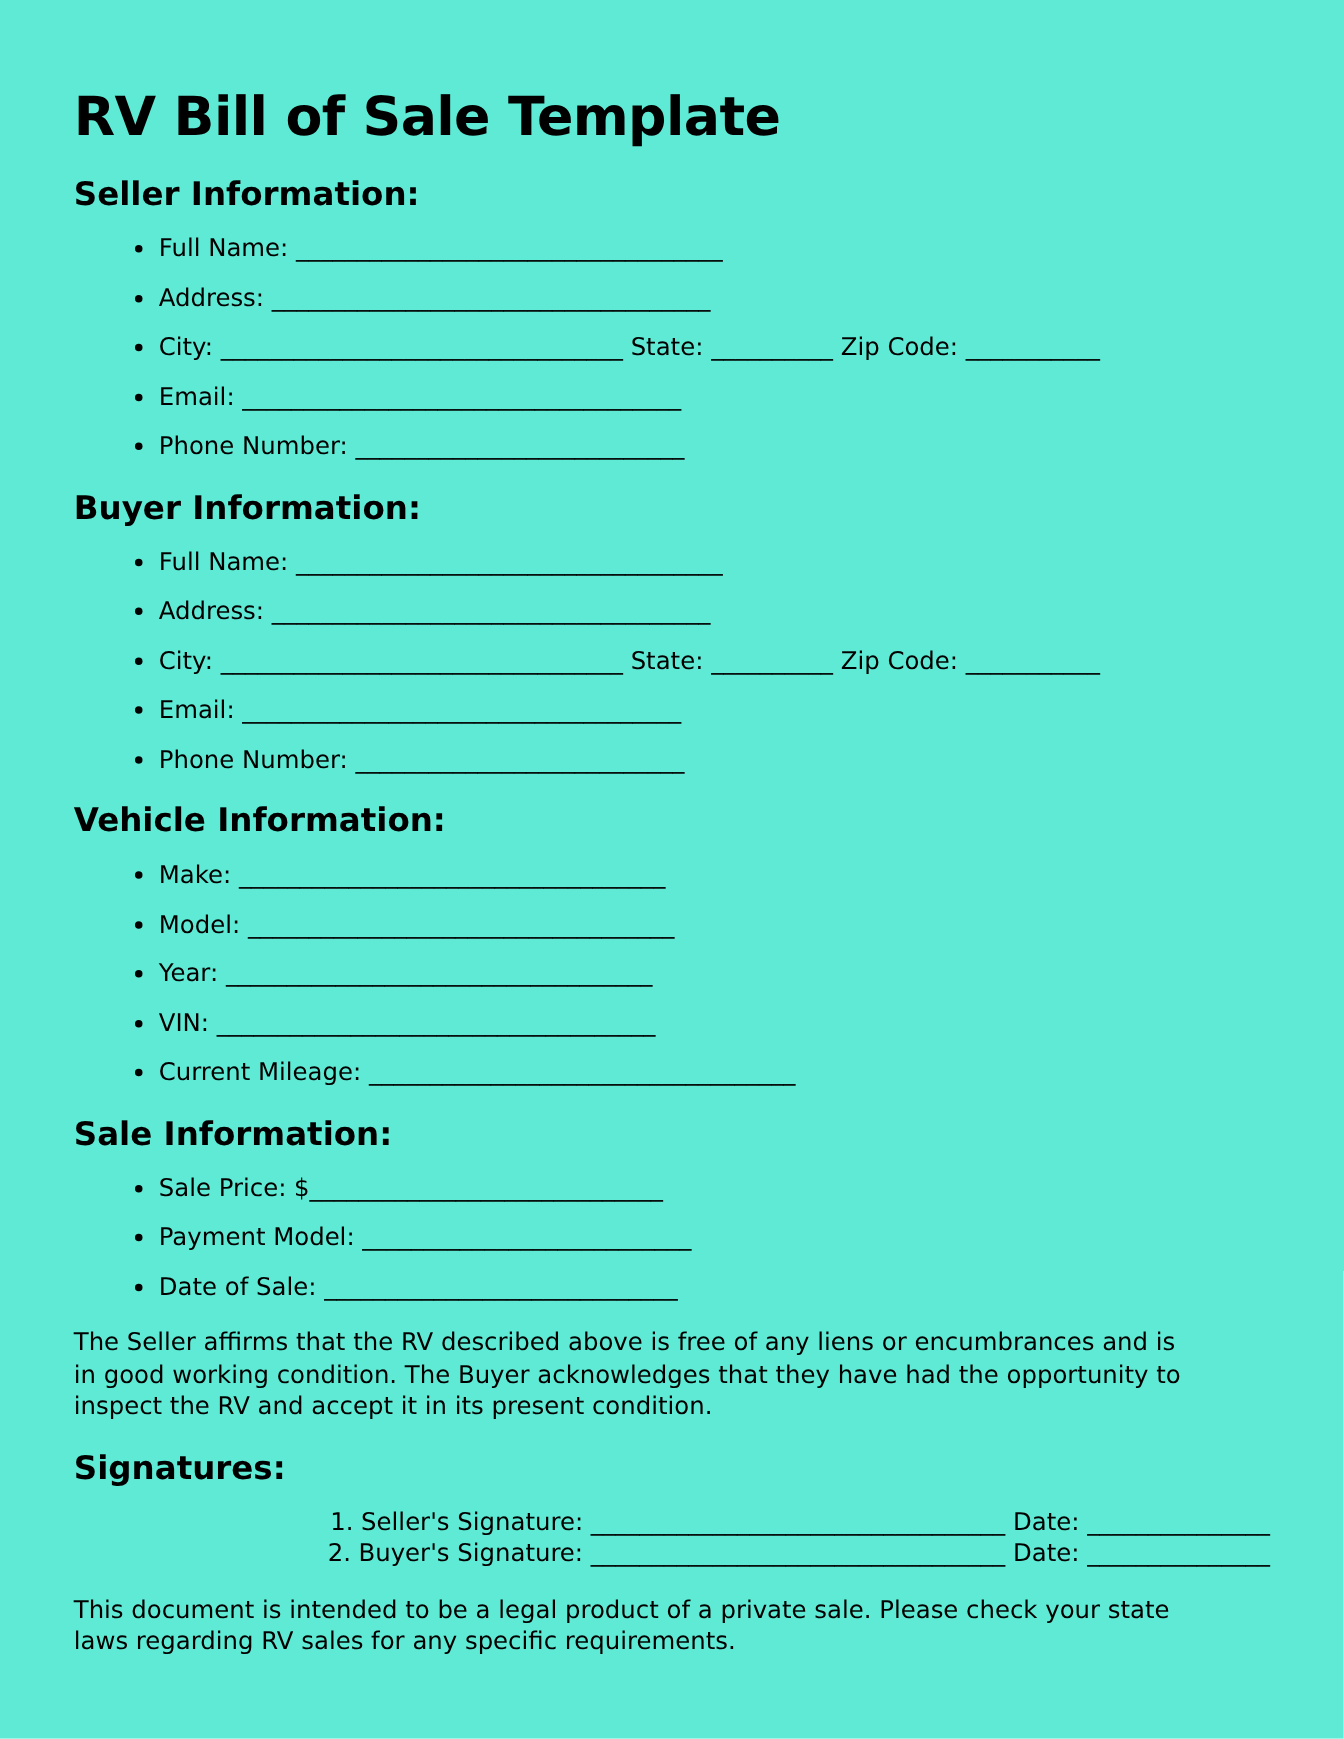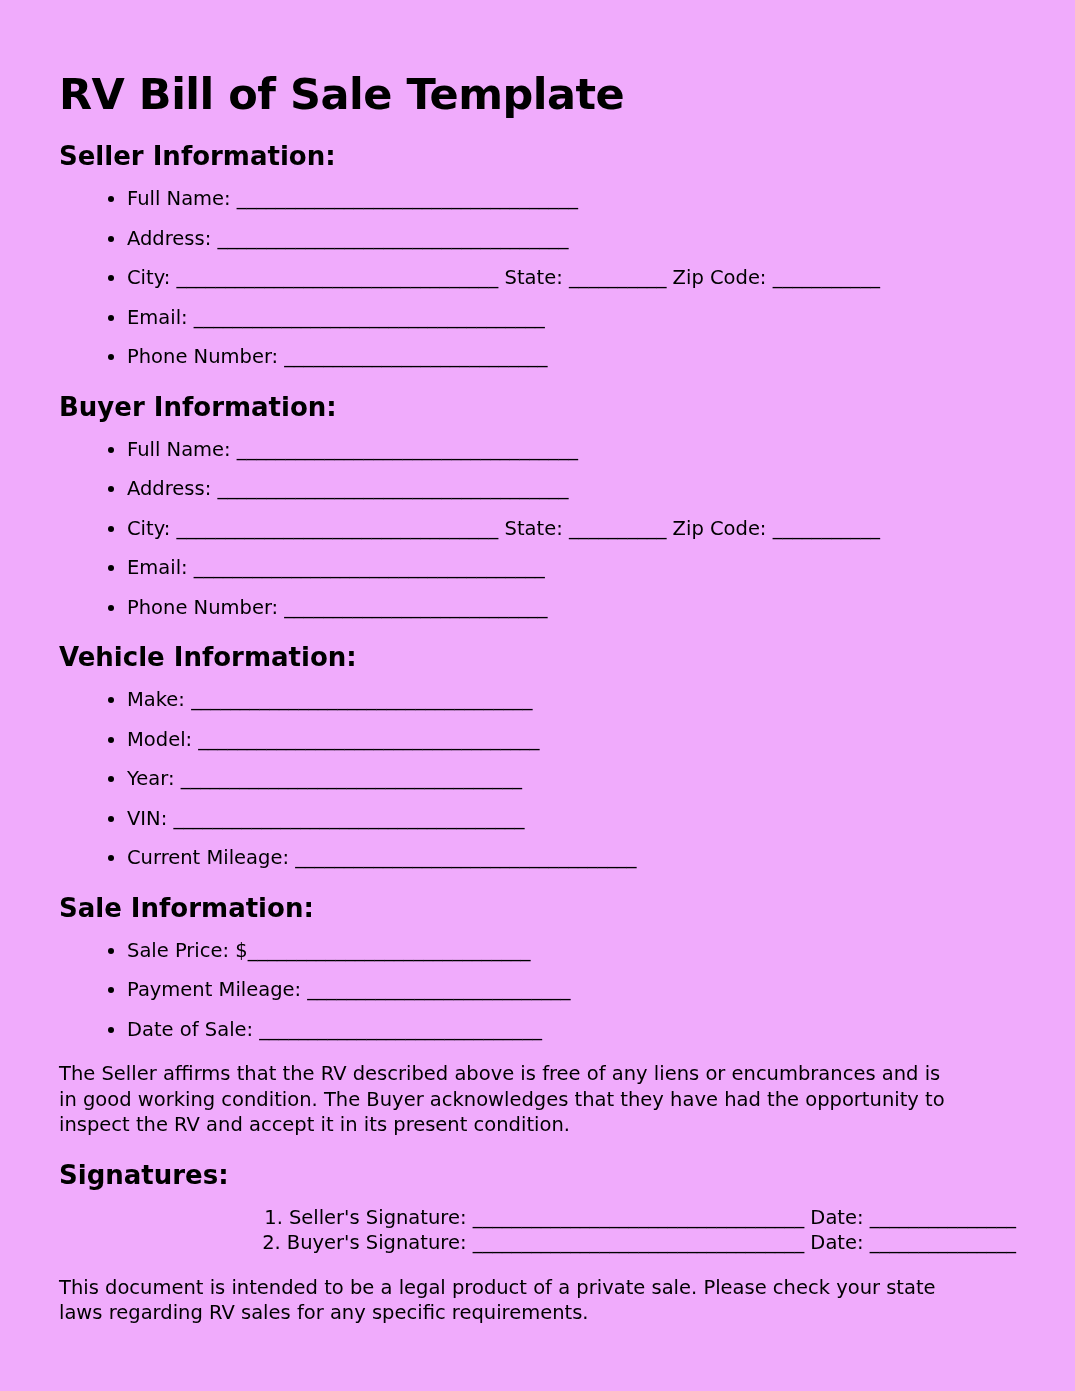--- a/index.html
+++ b/index.html
@@ -6,21 +6,21 @@
     margin: 0;
     padding: 0;
     background: #ffffff;
   }
   .page {
     position: relative;
     width: 1075px;
     height: 1391px;
     box-sizing: border-box;
     padding: 70px 59px 0 59px;
-    background: #f0abfc;
+    background: #5eead4;
     font-family: "DejaVu Sans", "Liberation Sans", sans-serif;
     font-size: 19.5px;
     line-height: 25.5px;
     color: #000000;
     overflow: hidden;
   }
   h1.doc-title {
     font-size: 43px;
     line-height: 1.15;
     font-weight: 700;
@@ -100,21 +100,21 @@
     <li>Make: ___________________________________</li>
     <li>Model: ___________________________________</li>
     <li>Year: ___________________________________</li>
     <li>VIN: ____________________________________</li>
     <li>Current Mileage: ___________________________________</li>
   </ul>
 
   <h2 class="sec-heading">Sale Information:</h2>
   <ul class="fields">
     <li>Sale Price: $_____________________________</li>
-    <li>Payment Mileage: ___________________________</li>
+    <li>Payment Model: ___________________________</li>
     <li>Date of Sale: _____________________________</li>
   </ul>
 
   <p class="para">The Seller affirms that the RV described above is free of any liens or encumbrances and is
 in good working condition. The Buyer acknowledges that they have had the opportunity to
 inspect the RV and accept it in its present condition.</p>
 
   <h2 class="sec-heading">Signatures:</h2>
   <div class="sig-list">
     <div class="sig-row">

